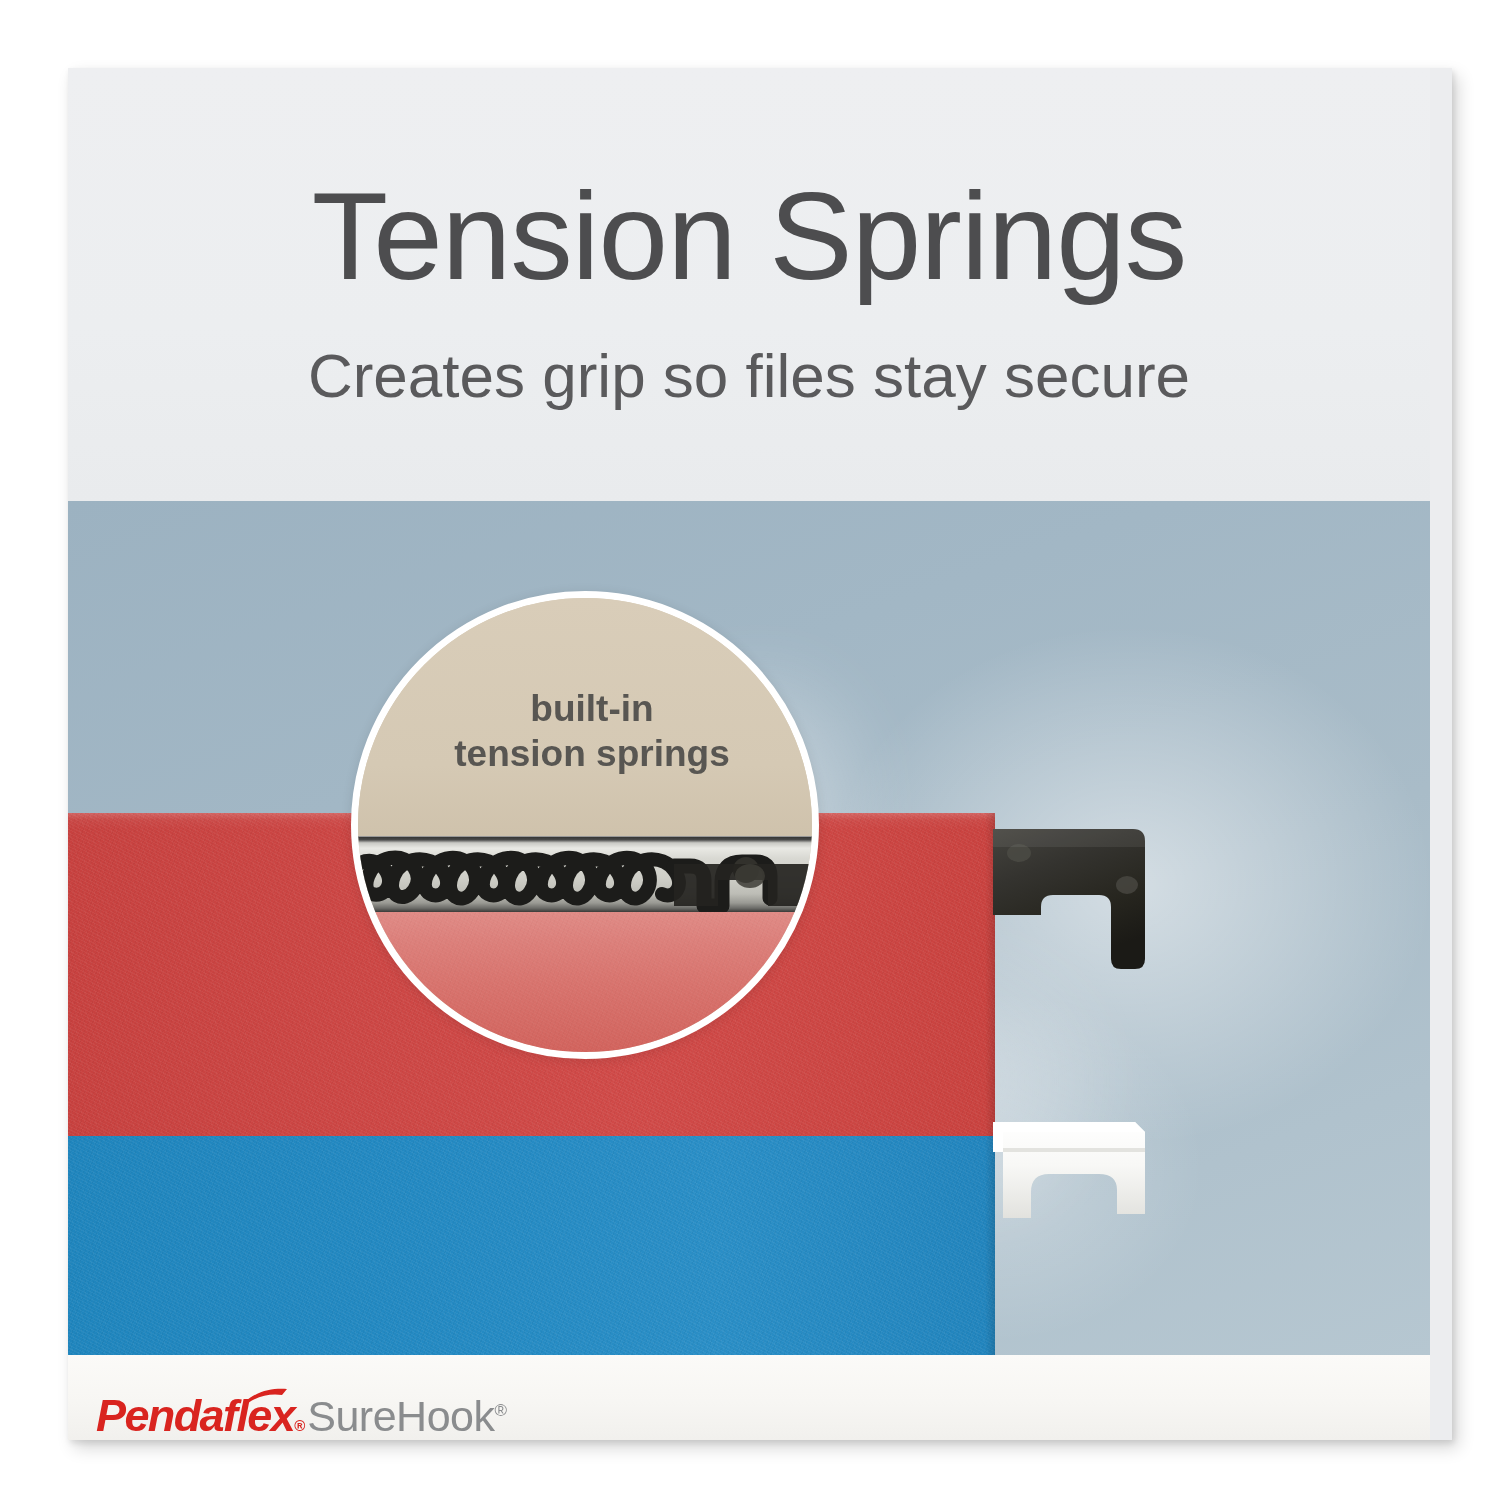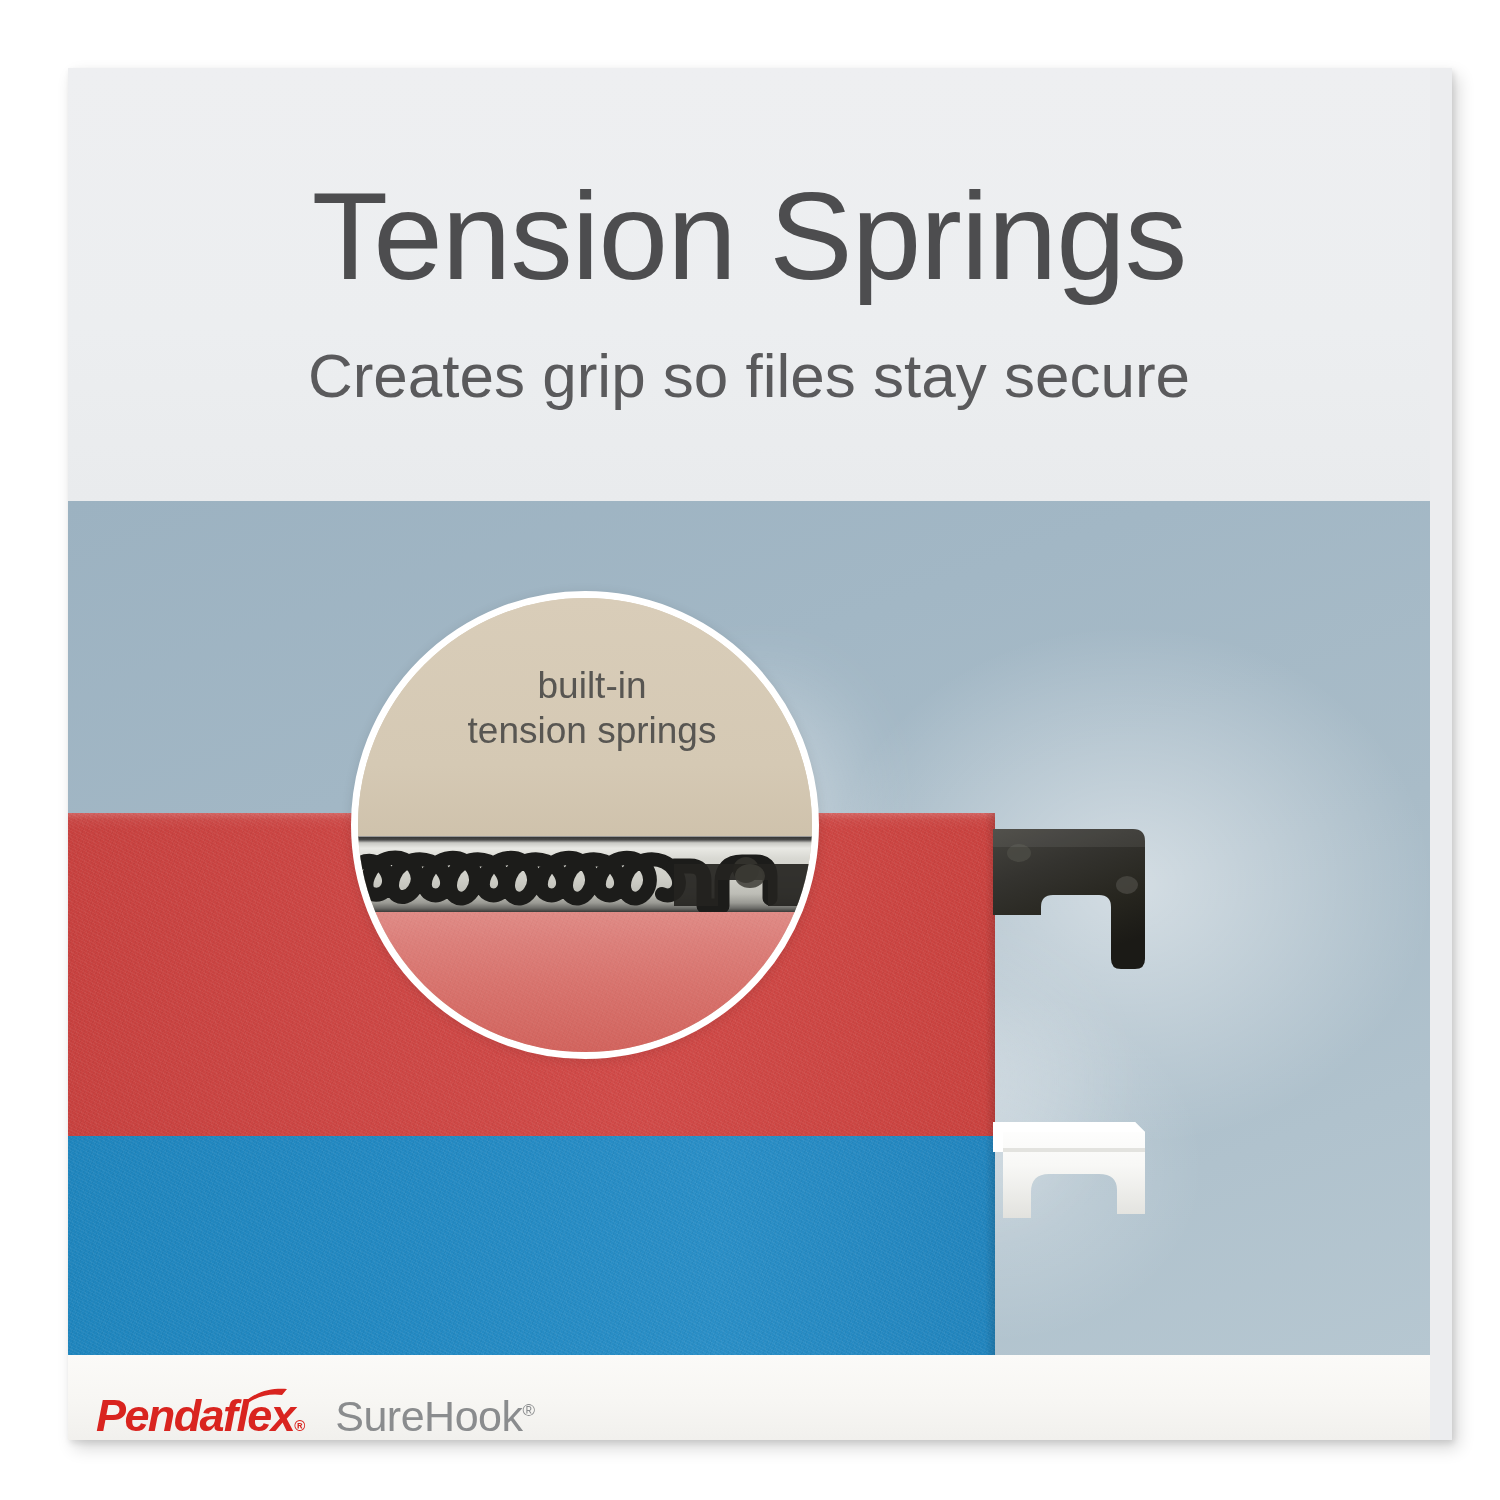--- a/index.html
+++ b/index.html
@@ -181,44 +181,44 @@
   }
   .mag-bottom {
     position: absolute;
     left: 0; top: 314px; right: 0; bottom: 0;
     background: linear-gradient(180deg, #e08b86 0%, #dc7f7a 22%, #d8736d 52%, #d2635d 100%);
   }
   .mag-bottom .fiber { opacity: 0.32; }
 
   .mag-label {
     position: absolute;
-    left: 0; top: 65px;
+    left: 0; top: 88px;
     width: 468px;
     text-align: center;
     font-size: 37px;
     line-height: 1.22;
     color: #585652;
-    font-weight: 400;
+    font-weight: 700;
     z-index: 5;
   }
 
   
   .footer {
     position: absolute;
     left: 0; top: 1287px;
     width: 1362px;
     height: 85px;
     background: linear-gradient(180deg, #fbfaf8 0%, #f7f6f3 55%, #f1f0ed 100%);
   }
   .brand-row {
     position: absolute;
     left: 28px; top: 19px;
     display: flex;
     align-items: baseline;
-    gap: 30px;
+    gap: 2px;
   }
   .brand-pendaflex {
     font-size: 45px;
     font-weight: 700;
     font-style: italic;
     color: #d9241f;
     letter-spacing: -1.6px;
     position: relative;
     line-height: 1;
     white-space: nowrap;

